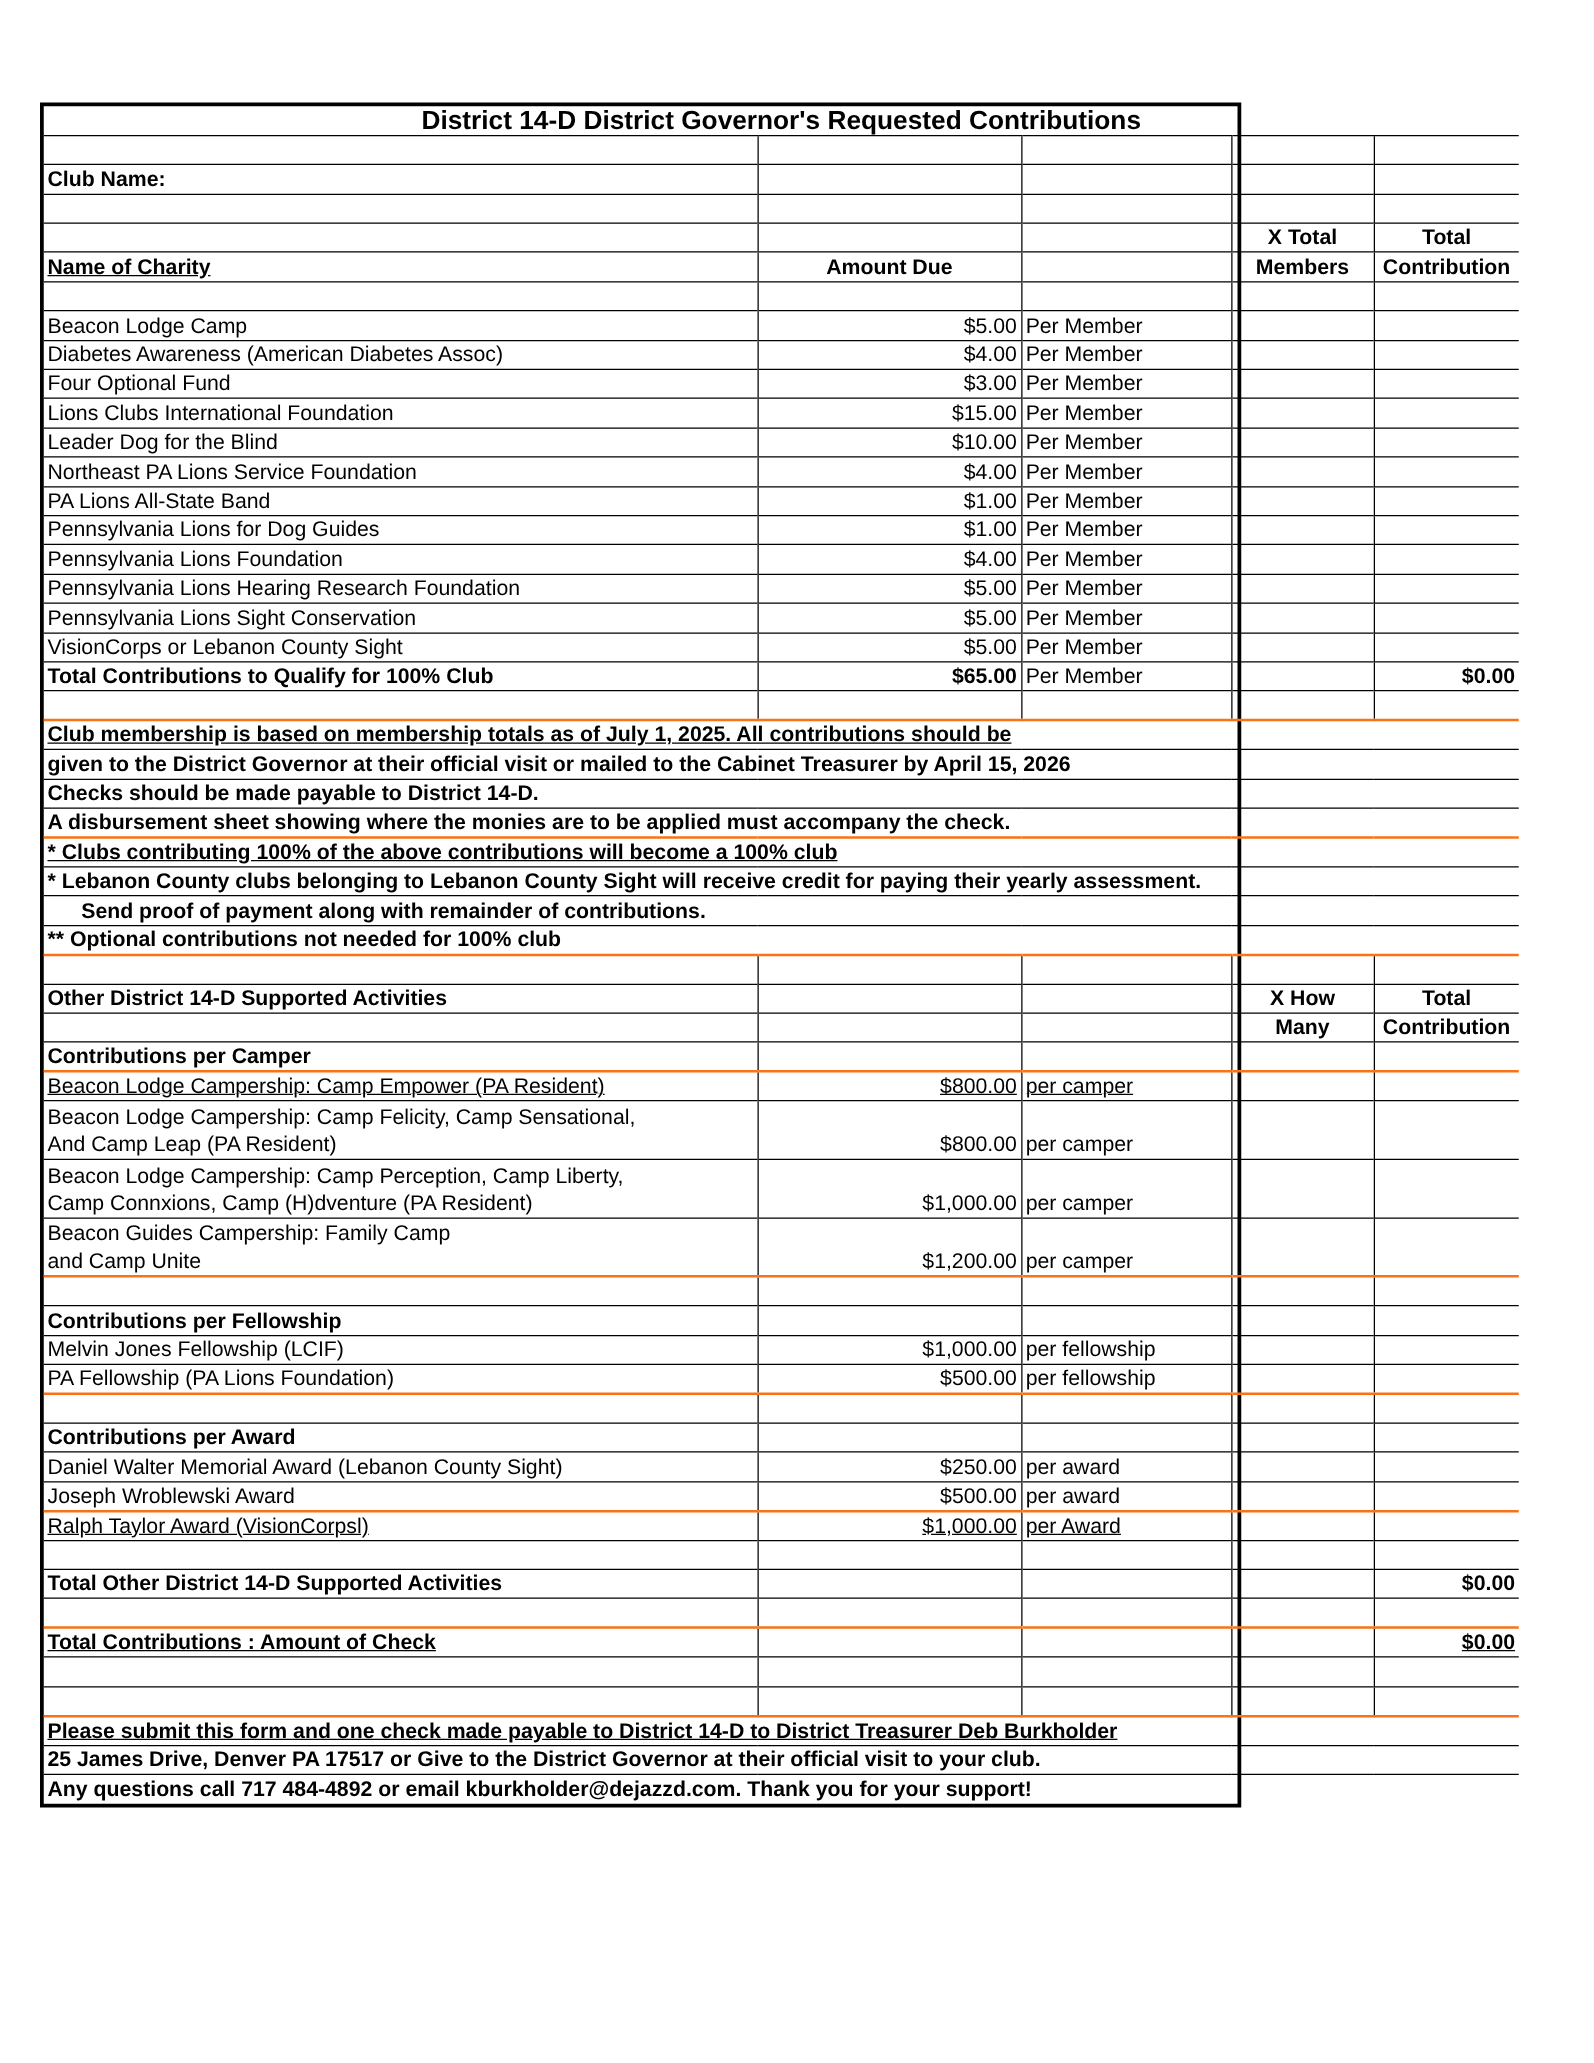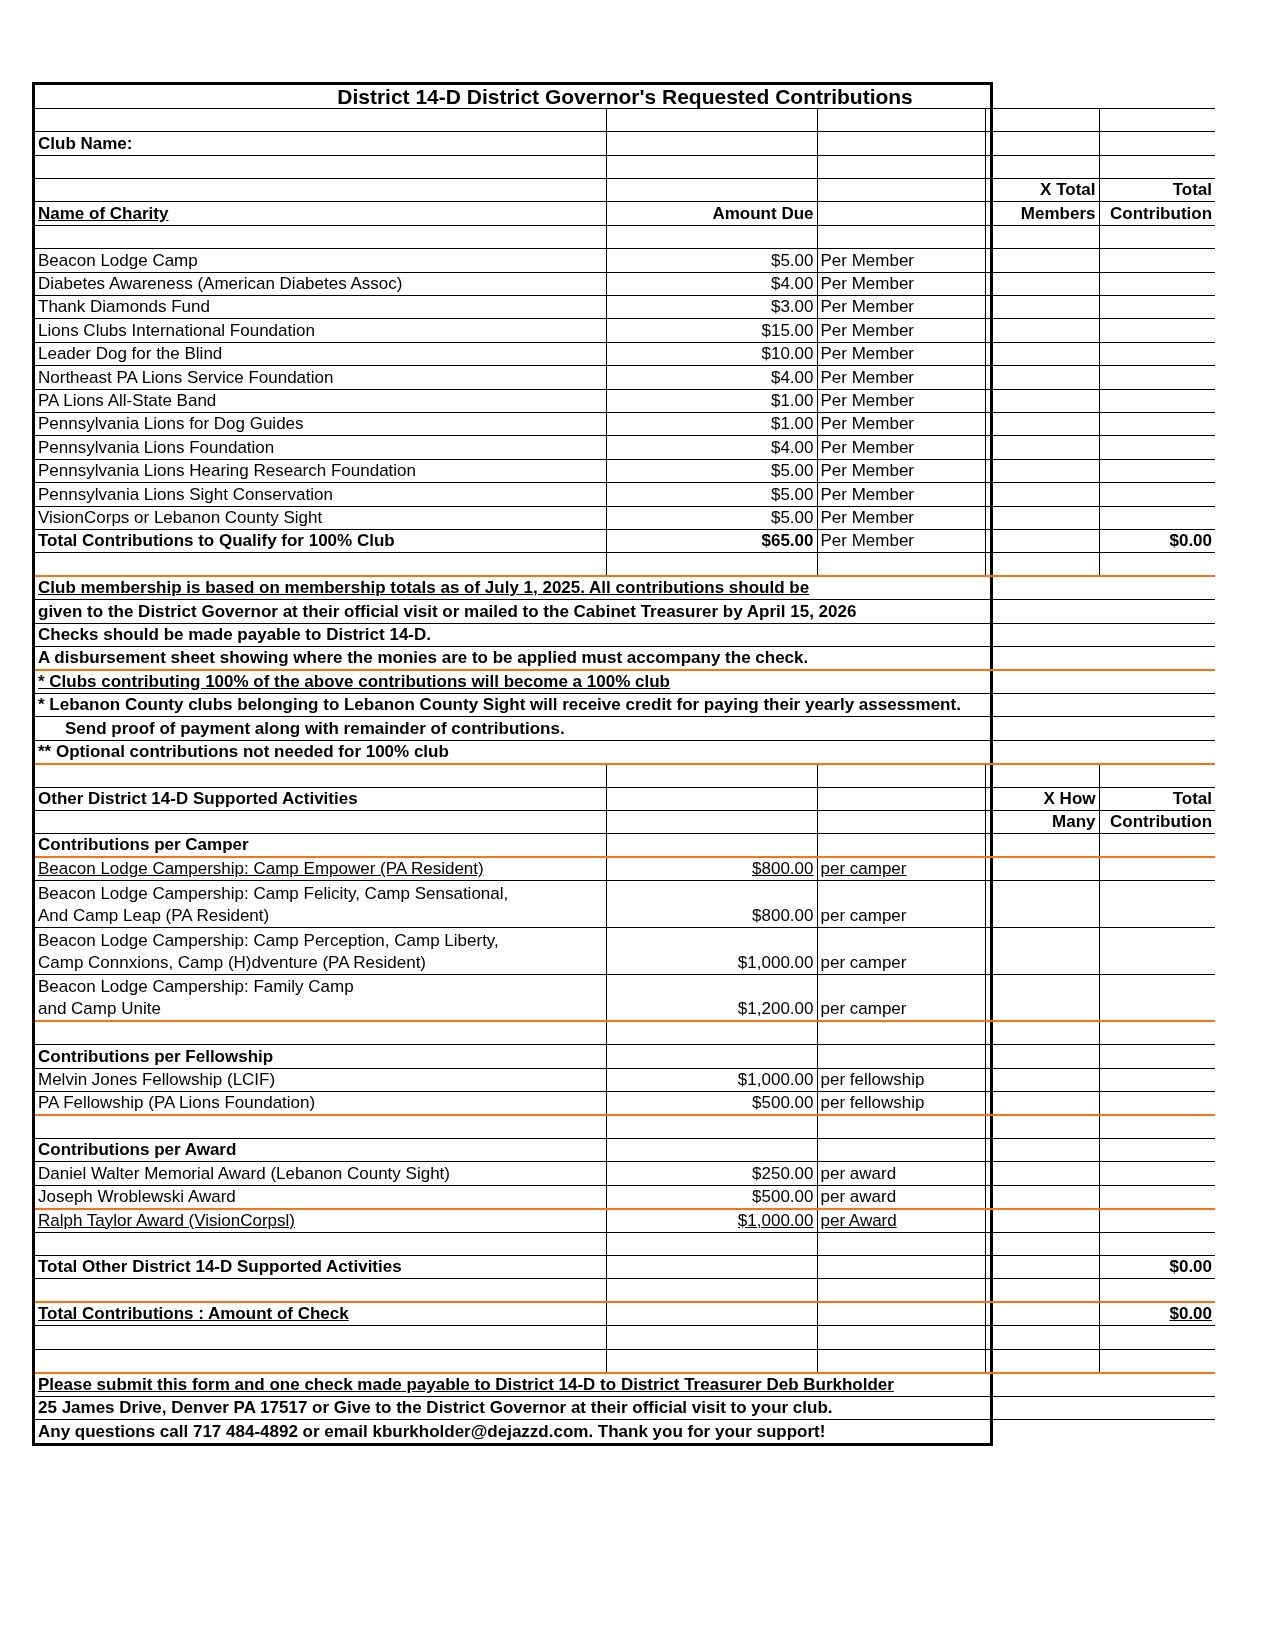--- a/index.html
+++ b/index.html
@@ -5,21 +5,21 @@
   html, body { margin:0; padding:0; background:#ffffff; }
   body { width:1275px; height:1650px; position:relative; font-family:"Liberation Sans", sans-serif; color:#000; }
   #sheet { position:absolute; left:32px; top:82px; width:961px; border:3px solid #000; box-sizing:border-box; }
   table { border-collapse:collapse; width:100%; table-layout:fixed; }
   td { height:23.4px; padding:0 3px; font-size:17px; line-height:22px; border-top:1px solid #000; white-space:nowrap; overflow:visible; box-sizing:border-box; vertical-align:bottom; }
   tr:first-child td { border-top:none; }
   td.c1, td.c2, td.c3, td.c4 { border-left:1px solid #000; }
   .b { font-weight:bold; }
   .u { text-decoration:underline; }
   .r { text-align:right;margin-left:13px; }
-  .ctr { text-align:right; }
+  .ctr { text-align:center; }
   .title { font-size:21px; font-weight:bold; text-align:center; }
   .thick td { border-top:2px solid #f97316;text-decoration:underline; }
   .dbl td { height:46.8px; }
   .wrap { white-space:normal; }
   .ind { padding-left:30px;margin-top:43px; }
 </style>
 </head>
 <body>
 
 <div id="sheet">
@@ -86,21 +86,21 @@
           <td class="c4"></td>
         </tr>
     <tr>
           <td class="c0">Diabetes Awareness (American Diabetes Assoc)</td>
           <td class="c1 r">$4.00</td>
           <td class="c2">Per Member</td>
           <td class="c3"></td>
           <td class="c4"></td>
         </tr>
     <tr>
-          <td class="c0">Thank Diamonds Fund</td>
+          <td class="c0">Four Optional Fund</td>
           <td class="c1 r">$3.00</td>
           <td class="c2">Per Member</td>
           <td class="c3"></td>
           <td class="c4"></td>
         </tr>
     <tr>
           <td class="c0">Lions Clubs International Foundation</td>
           <td class="c1 r">$15.00</td>
           <td class="c2">Per Member</td>
           <td class="c3"></td>
@@ -247,21 +247,21 @@
           <td class="c4"></td>
         </tr>
     <tr class="dbl">
           <td class="c0 wrap"><span>Beacon Lodge Campership: Camp Perception, Camp Liberty,</span><br><span>Camp Connxions, Camp (H)dventure (PA Resident)</span></td>
           <td class="c1 r">$1,000.00</td>
           <td class="c2">per camper</td>
           <td class="c3"></td>
           <td class="c4"></td>
         </tr>
     <tr class="dbl">
-          <td class="c0 wrap"><span>Beacon Lodge Campership: Family Camp</span><br><span>and Camp Unite</span></td>
+          <td class="c0 wrap"><span>Beacon Guides Campership: Family Camp</span><br><span>and Camp Unite</span></td>
           <td class="c1 r">$1,200.00</td>
           <td class="c2">per camper</td>
           <td class="c3"></td>
           <td class="c4"></td>
         </tr>
 
     <tr class="thick">
           <td class="c0"></td>
           <td class="c1"></td>
           <td class="c2"></td>

